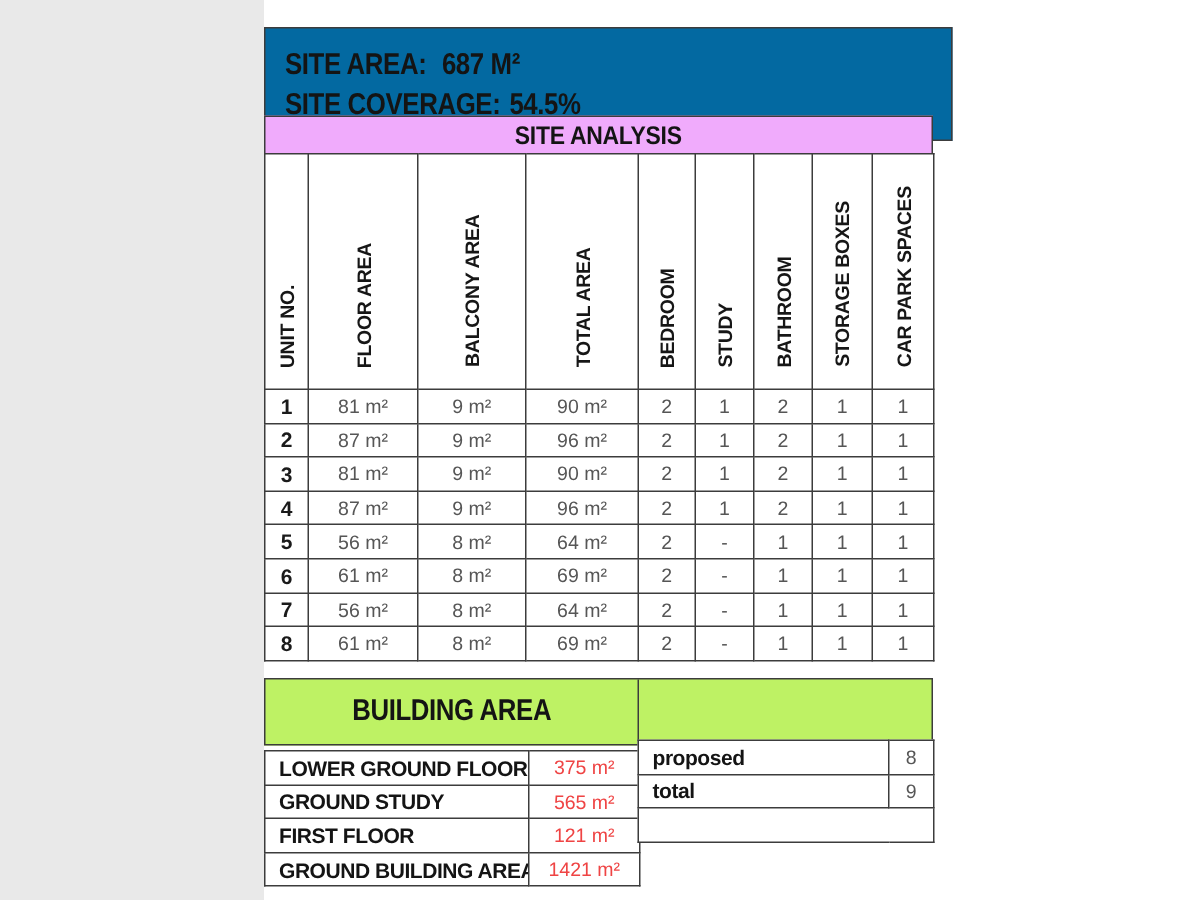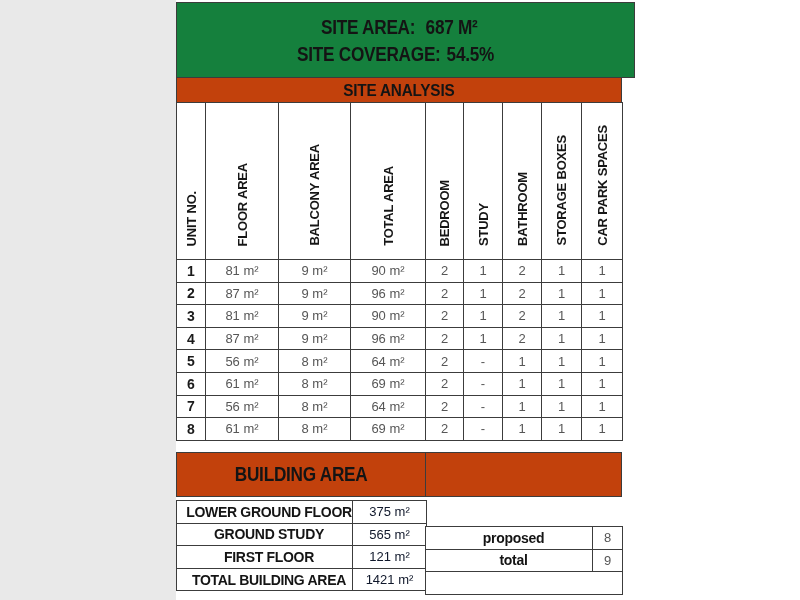--- a/index.html
+++ b/index.html
@@ -8,34 +8,34 @@
     background:#ffffff;
     font-family:"Liberation Sans", sans-serif;
     -webkit-font-smoothing:antialiased;
   }
   .left-strip { position:absolute; left:0; top:0; width:176px; height:600px; background:#e9e9e9; }
 
   .doc { position:absolute; left:176px; top:2px; width:446px; height:592px; }
 
   
   .box-top {
-    position:absolute; left:0; top:0; width:444px; height:74px;
-    border:1px solid #3c3c3c; background:#15803d;
+    position:absolute; left:0; top:16px; width:444px; height:74px;
+    border:1px solid #3c3c3c; background:#0369a1;
     display:flex; flex-direction:column; justify-content:center; row-gap:5px;
-    padding-left:13px; box-sizing:content-box;align-items:center;
+    padding-left:13px; box-sizing:content-box;
   }
   .sum-line { font-size:20px; font-weight:bold; color:#141414; white-space:nowrap; line-height:1.1; }
   .squeeze-l { display:inline-block; transform:scaleX(0.86); transform-origin:0 50%; white-space:nowrap; letter-spacing:-0.3px; }
   .gap-wide { margin-left:12px; }
   .gap-norm { margin-left:7px; }
 
   
   .band {
     position:absolute; left:0; top:75px; width:444px; height:25px;
-    border:1px solid #3c3c3c; background:#c2410c;
+    border:1px solid #3c3c3c; background:#f0abfc;
     display:flex; align-items:center; justify-content:center;
   }
   .band-title { font-size:17px; font-weight:bold; color:#141414; display:inline-block; transform:scaleX(0.9); letter-spacing:-0.2px; }
 
   
   table { border-collapse:collapse; table-layout:fixed; background:#fff; }
   .main { position:absolute; left:0; top:100px; width:446px; }
   .main th, .main td { border:1px solid #3c3c3c; padding:0; text-align:center; overflow:hidden; }
   .main thead tr { height:157px; }
   .main tbody tr { height:22.6px; }
@@ -44,36 +44,36 @@
     writing-mode:vertical-rl; transform:rotate(180deg);
     display:inline-block; white-space:nowrap; line-height:1;
     font-size:13px; font-weight:bold; color:#161616; letter-spacing:-0.2px;
   }
   td.unit { font-size:14px; font-weight:bold; color:#1a1a1a; }
   td.val  { font-size:13px; font-weight:normal; color:#565656; }
 
   
   .band2 {
     position:absolute; left:0; top:450px; width:444px; height:43px;
-    border:1px solid #3c3c3c; background:#c2410c; display:flex;
+    border:1px solid #3c3c3c; background:#bef264; display:flex;
   }
   .band2-left { width:248px; border-right:1px solid #3c3c3c; display:flex; align-items:center; justify-content:center; }
   .band2-right { flex:1; display:flex; align-items:center; justify-content:center; }
   .band2-title { font-size:20px; font-weight:bold; color:#141414; display:inline-block; transform:scaleX(0.86); letter-spacing:-0.3px; white-space:nowrap; }
 
   
   .bl { position:absolute; left:0; top:498px; width:250px; }
-  .br { position:absolute; left:249px; top:524px; width:197px; }
+  .br { position:absolute; left:249px; top:491px; width:197px; }
   .bl td, .br td { border:1px solid #3c3c3c; padding:0; overflow:hidden; }
   .bl tr, .br tr { height:22.6px; }
   td.blabel {
-    font-size:14px; font-weight:bold; color:#141414; text-align:center;
+    font-size:14px; font-weight:bold; color:#141414; text-align:left;
     padding-left:9px; letter-spacing:-0.3px; white-space:nowrap;
   }
-  td.bval { font-size:13px; color:#0f172a; text-align:center; }
+  td.bval { font-size:13px; color:#ef4444; text-align:center; }
   td.cnum { font-size:13px; color:#565656; text-align:center; }
   td.cempty { background:#fff; }
 </style>
 </head>
 <body>
 
 <div class="left-strip"></div>
 
 <div class="doc">
 
@@ -229,21 +229,21 @@
     </tr>
     <tr>
       <td class="blabel">GROUND STUDY</td>
       <td class="bval">565 m²</td>
     </tr>
     <tr>
       <td class="blabel">FIRST FLOOR</td>
       <td class="bval">121 m²</td>
     </tr>
     <tr>
-      <td class="blabel">TOTAL BUILDING AREA</td>
+      <td class="blabel">GROUND BUILDING AREA</td>
       <td class="bval">1421 m²</td>
     </tr>
   </tbody>
     </table>
 
   <table class="br">
     <colgroup>
         <col style="width:167px">
         <col style="width:30px">
       </colgroup>

